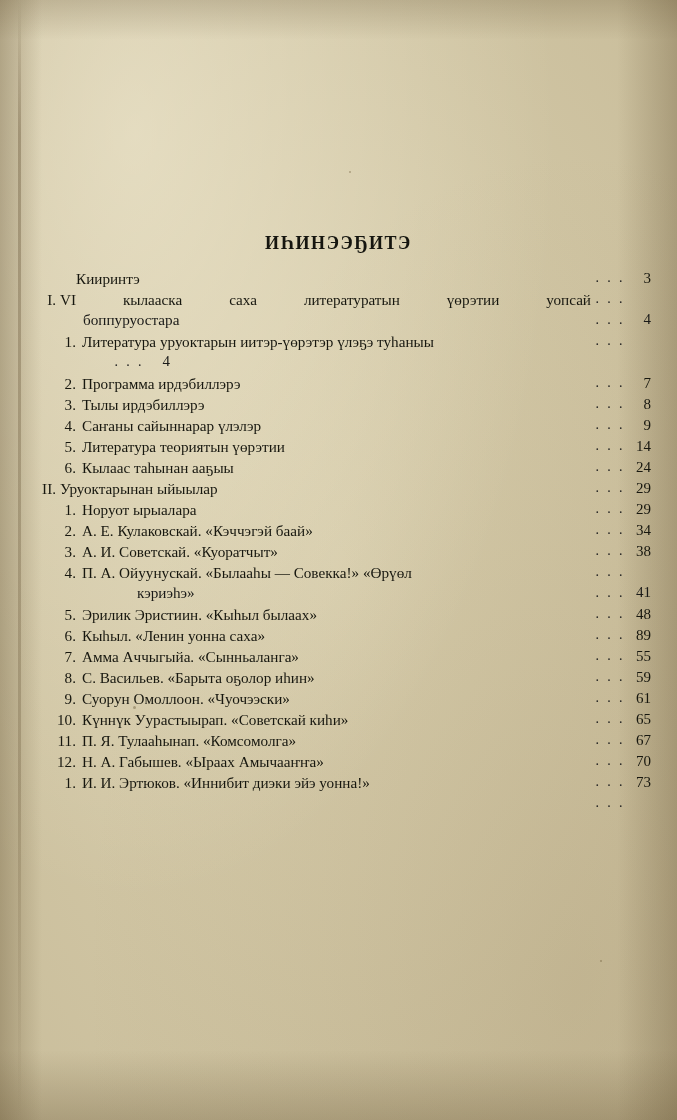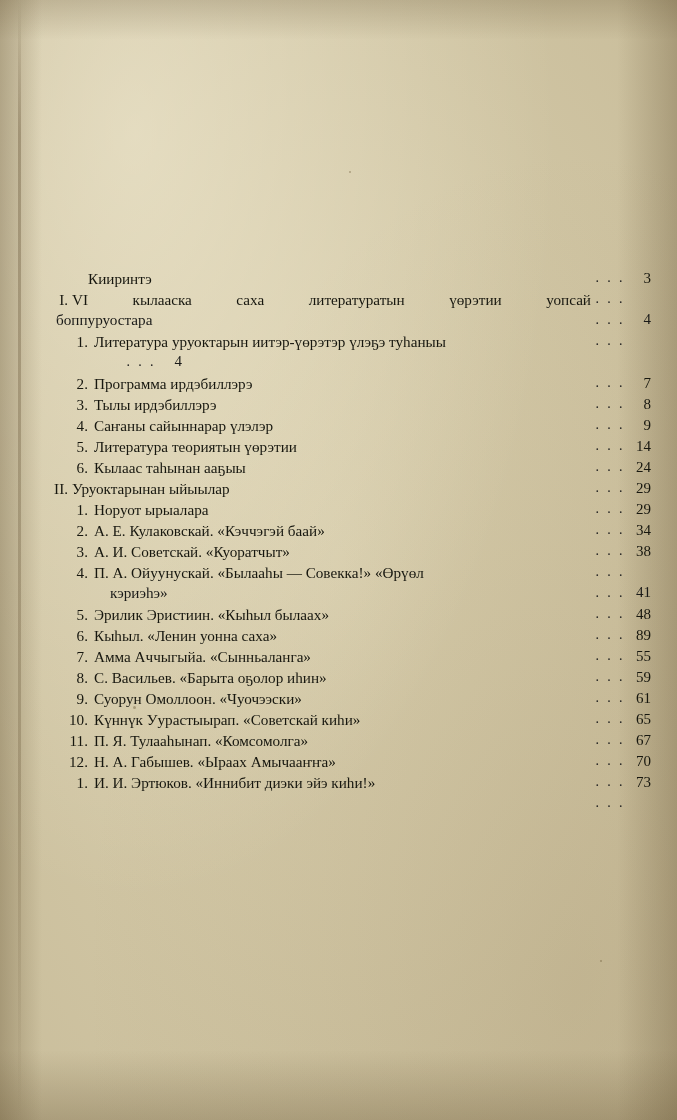--- a/index.html
+++ b/index.html
@@ -80,21 +80,20 @@
     letter-spacing: 1.6px;
     color: #15150f;
     text-indent: 0;
   }
 
   .toc-body {
     position: absolute;
     top: 268px;
     left: 22px;
     right: 26px;
-    padding-left: 12px;
   }
 
   .row {
     display: flex;
     align-items: flex-end;
     font-size: 15.2px;
     line-height: 19.5px;
     color: #17170f;
     margin-bottom: 0.5px;
   }
@@ -141,37 +140,38 @@
   }
   .cont {
     display: flex;
     font-size: 15.2px;
     line-height: 19.5px;
     margin-bottom: 0.5px;
   }
   .cont .indent-sm { flex: 0 0 22px; }
   .cont .indent-md { flex: 0 0 76px; }
   .cont .indent-lg { flex: 0 0 88px; }
-  .cont .ctxt { flex: 1 1 auto; }
+  .cont .ctxt { flex: 1 1 auto; margin-left: 39px; }
 </style>
 </head>
 <body>
 
 <div class="paper-tint"></div>
 <div class="edge-shade-top"></div>
 <div class="edge-shade-bottom"></div>
 <div class="edge-shade-left"></div>
 <div class="edge-shade-right"></div>
 <div class="spine-crease"></div>
 <div class="speck" style="left:133px;top:706px;width:3px;height:3px;"></div>
 <div class="speck" style="left:349px;top:171px;width:2px;height:2px;"></div>
 <div class="speck" style="left:600px;top:960px;width:2px;height:2px;"></div>
 
 <div class="page">
 
+  <div class="toc-title">ИҺИНЭЭҔИТЭ</div>
 
   <div class="toc-body">
 
     <div class="row">
       <span class="num num-none"></span>
       <span class="txt">Кииринтэ</span>
       <span class="leader">. . .</span>
       <span class="pg">3</span>
     </div>
 
@@ -327,21 +327,21 @@
 
     <div class="row">
       <span class="num num-arabic">12.</span>
       <span class="txt">Н. А. Габышев. «Ыраах Амычааҥҥа»</span>
       <span class="leader">. . .</span>
       <span class="pg">70</span>
     </div>
 
     <div class="row">
       <span class="num num-arabic">1.</span>
-      <span class="txt">И. И. Эртюков. «Иннибит диэки эйэ киһи!»</span>
+      <span class="txt">И. И. Эртюков. «Иннибит диэки эйэ уонна!»</span>
       <span class="leader">. . .</span>
       <span class="pg">73</span>
     </div>
 
     <div class="row">
       <span class="num num-arabic"></span>
       <span class="txt"></span>
       <span class="leader">. . .</span>
       <span class="pg"></span>
     </div>

